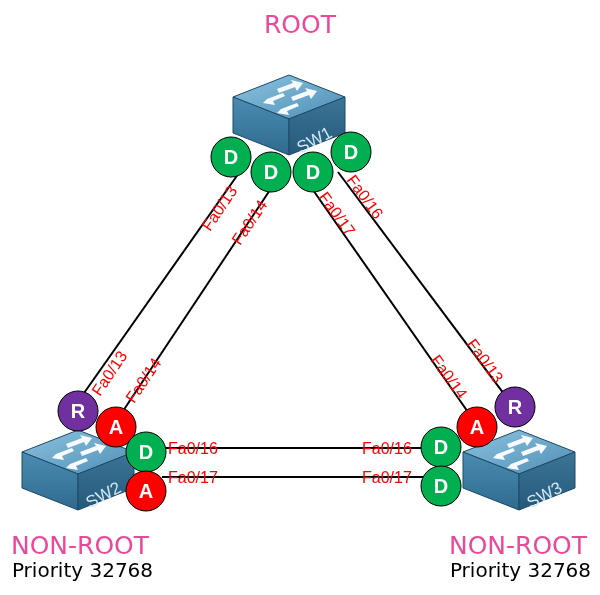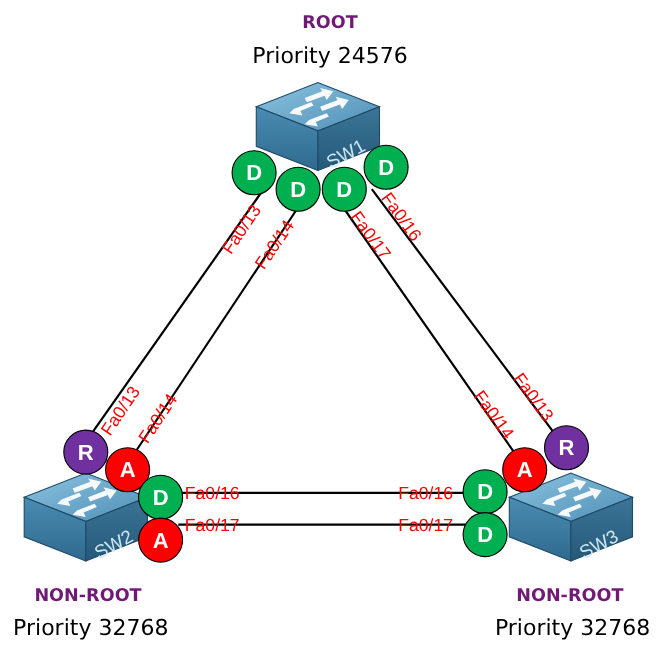--- a/index.html
+++ b/index.html
@@ -1,19 +1,19 @@
 <!DOCTYPE html>
 <html><head>
 <meta charset="utf-8">
 <style>
   html, body { margin: 0; padding: 0; background: #ffffff; }
   body { width: 600px; height: 595px; position: relative; overflow: hidden; font-family: "DejaVu Sans", "Liberation Sans", sans-serif; }
   #stage { position: absolute; left: 0; top: 0; width: 600px; height: 595px; }
   .lbl { position: absolute; text-align: center; white-space: nowrap; }
-  .role { color: #701a75; font-weight: bold; font-size: 16px; }
+  .role { color: #ec4899; font-weight: normal; font-size: 25px; }
   .prio { color: #000000; font-size: 20px; }
 </style>
 </head>
 <body>
 
 <div id="stage">
   <svg width="600" height="595" viewBox="0 0 600 595" xmlns="http://www.w3.org/2000/svg">
     <defs>
       <linearGradient id="gTop" x1="0" y1="0" x2="1" y2="1">
         <stop offset="0" stop-color="#8cc3e0"></stop>
@@ -135,20 +135,19 @@
       </g>
       <g>
         <circle cx="441" cy="486" r="20" fill="#00b050" stroke="#000" stroke-width="1"></circle>
         <text x="441" y="493" fill="#ffffff">D</text>
       </g>
     </g>
   </svg>
 
   
   <div class="lbl role" style="left:240px; top:10px; width:120px;">ROOT</div>
-  <div class="lbl prio" style="left:200px; top:38px; width:200px;">Priority 24576</div>
 
   <div class="lbl role" style="left:10px; top:531px; width:140px;">NON-ROOT</div>
   <div class="lbl prio" style="left:0px; top:558px; width:165px;">Priority 32768</div>
 
   <div class="lbl role" style="left:448px; top:531px; width:140px;">NON-ROOT</div>
   <div class="lbl prio" style="left:438px; top:558px; width:165px;">Priority 32768</div>
 </div>
 
 </body></html>

